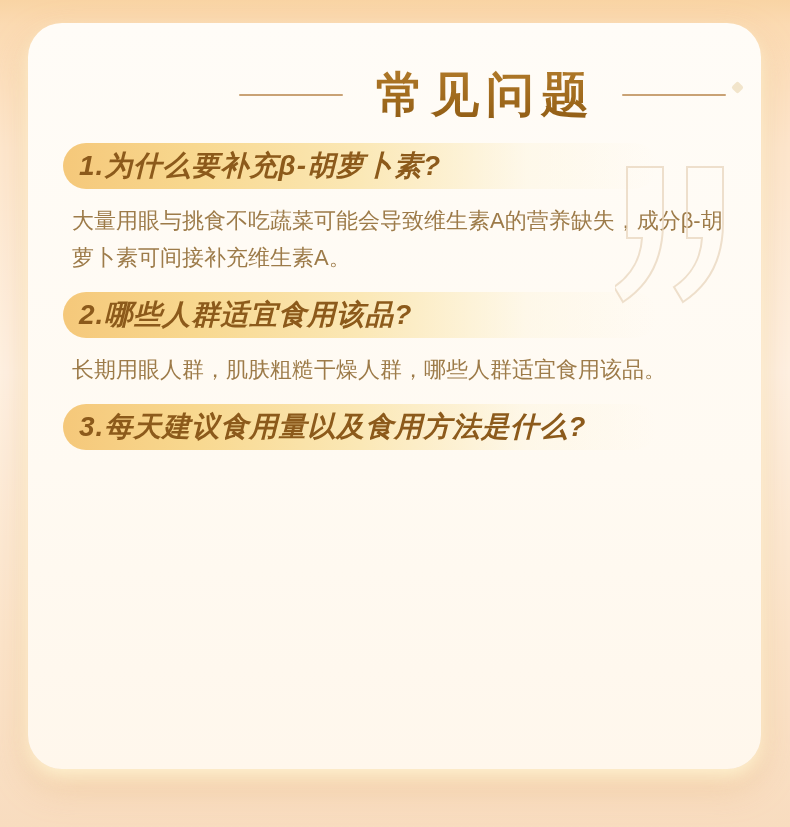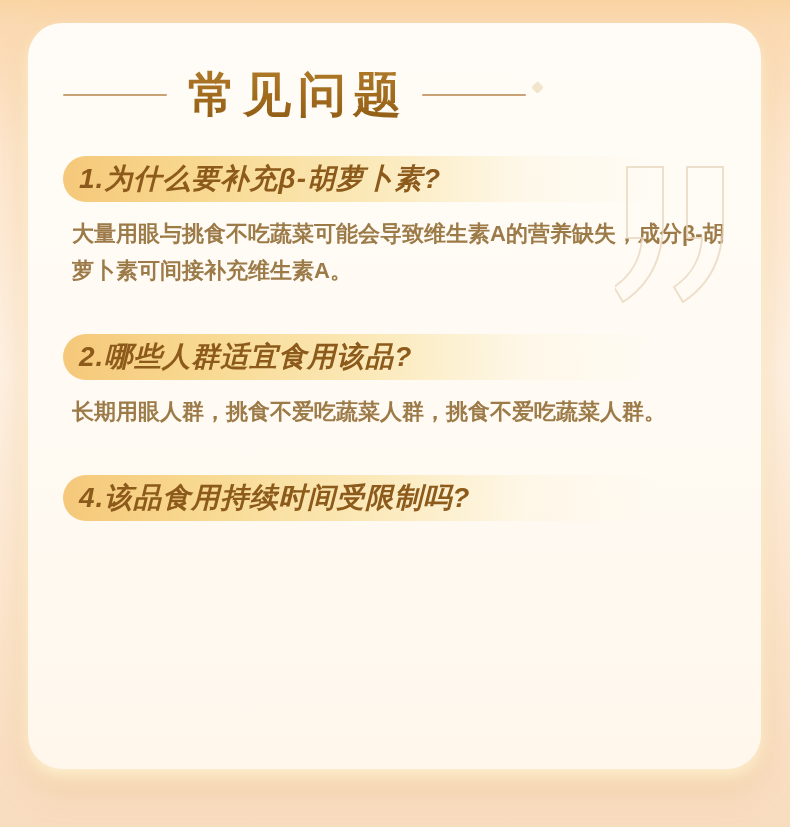--- a/index.html
+++ b/index.html
@@ -13,44 +13,44 @@
   .card{
     position:absolute;left:28px;top:23px;width:733px;height:746px;
     box-sizing:border-box;padding:0 35px;border-radius:34px;overflow:hidden;
     background:linear-gradient(180deg,#FFFCF7 0%,#FFFAF2 60%,#FFF7EC 100%);
     box-shadow:0 8px 18px rgba(255,243,210,0.95), 0 16px 36px rgba(231,172,112,0.40);
   }
 
   
   .watermark{position:absolute;top:140px;right:24px;width:122px;height:145px;pointer-events:none;}
 
-  .title-row{display:flex;align-items:center;justify-content:flex-start;gap:14px;padding-top:42px;height:60px;position:relative;font-family:Liberation Serif, serif;}
+  .title-row{display:flex;align-items:center;justify-content:flex-end;gap:26px;padding-top:42px;height:60px;position:relative;font-family:Liberation Serif, serif;}
   .rule{width:104px;height:2px;background:#C9A275;border-radius:1px;position:relative;flex:0 0 auto;}
   .sparkle{position:absolute;right:-16px;top:-11px;width:9px;height:9px;background:#E8D2A8;opacity:.55;transform:rotate(45deg);border-radius:2px;}
   .title{
     margin:0;font-size:48px;font-weight:bold;letter-spacing:7px;text-indent:7px;
     background:linear-gradient(180deg,#B27C2C 0%,#A06A1D 55%,#8C5A14 100%);
     -webkit-background-clip:text;background-clip:text;color:#A06A1D;-webkit-text-fill-color:transparent;
     white-space:nowrap;
   }
 
-  .qa{margin-top:45px;}
-  .qa.first{margin-top:31px;}
+  .qa{margin-top:16px;}
+  .qa.first{margin-top:18px;}
   .q-pill{
     height:46px;width:594px;box-sizing:border-box;border-radius:25px;
     display:flex;align-items:center;padding-left:16px;
     background:linear-gradient(90deg,#F5C87A 0%,#F8D88F 22%,#FBE8B6 50%,rgba(253,245,222,0.50) 78%,rgba(253,245,222,0) 100%);
   }
   .q-text{
     margin:0;font-size:28px;font-weight:800;font-style:italic;color:#8C5A1B;
     letter-spacing:1px;white-space:nowrap;padding-right:12px;
   }
   .answer{
     margin:13px 0 0 0;padding-left:9px;width:662px;
-    font-size:22px;line-height:37px;color:#9D7B49;letter-spacing:0;font-weight:bold;
+    font-size:22px;line-height:37px;color:#9D7B49;letter-spacing:0;
   }
 </style>
 </head>
 <body>
 
 <div class="stage">
   <section class="card">
 
     <svg class="watermark" viewBox="0 0 122 145" xmlns="http://www.w3.org/2000/svg">
       <g fill="none" stroke="#E8D5BE" stroke-opacity="0.75" stroke-width="2">
@@ -71,26 +71,26 @@
       <div class="q-pill">
         <h2 class="q-text">1.为什么要补充β-胡萝卜素?</h2>
       </div>
       <p class="answer">大量用眼与挑食不吃蔬菜可能会导致维生素A的营养缺失，成分β-胡萝卜素可间接补充维生素A。</p>
     </section>
 
     <section class="qa">
       <div class="q-pill">
         <h2 class="q-text">2.哪些人群适宜食用该品?</h2>
       </div>
-      <p class="answer">长期用眼人群，挑食不爱吃蔬菜人群，挑食不爱吃蔬菜人群。</p>
-    </section>
-
-    <section class="qa">
+      <p class="answer">长期用眼人群，肌肤粗糙干燥人群，哪些人群适宜食用该品。</p>
     </section>
 
     <section class="qa">
       <div class="q-pill">
-        <h2 class="q-text">4.该品食用持续时间受限制吗?</h2>
+        <h2 class="q-text">3.每天建议食用量以及食用方法是什么?</h2>
       </div>
+    </section>
+
+    <section class="qa">
     </section>
 
   </section>
 </div>
 
 </body></html>

